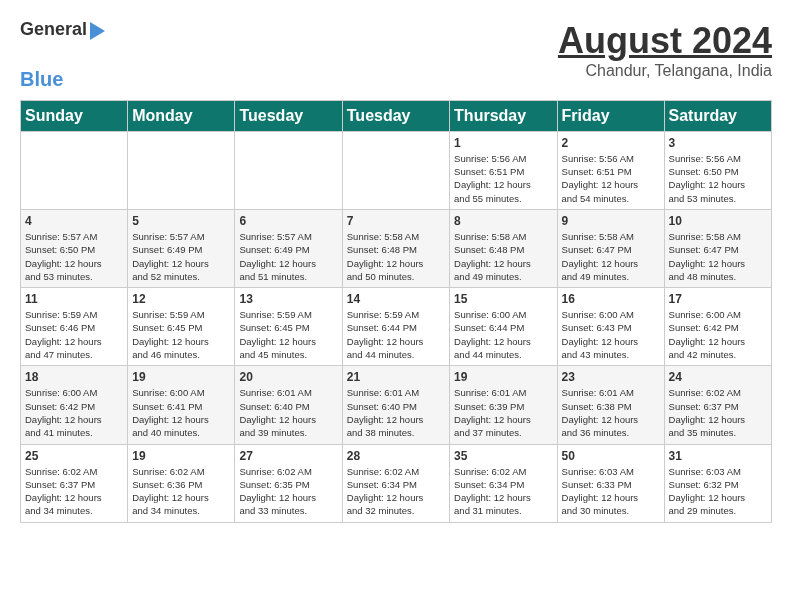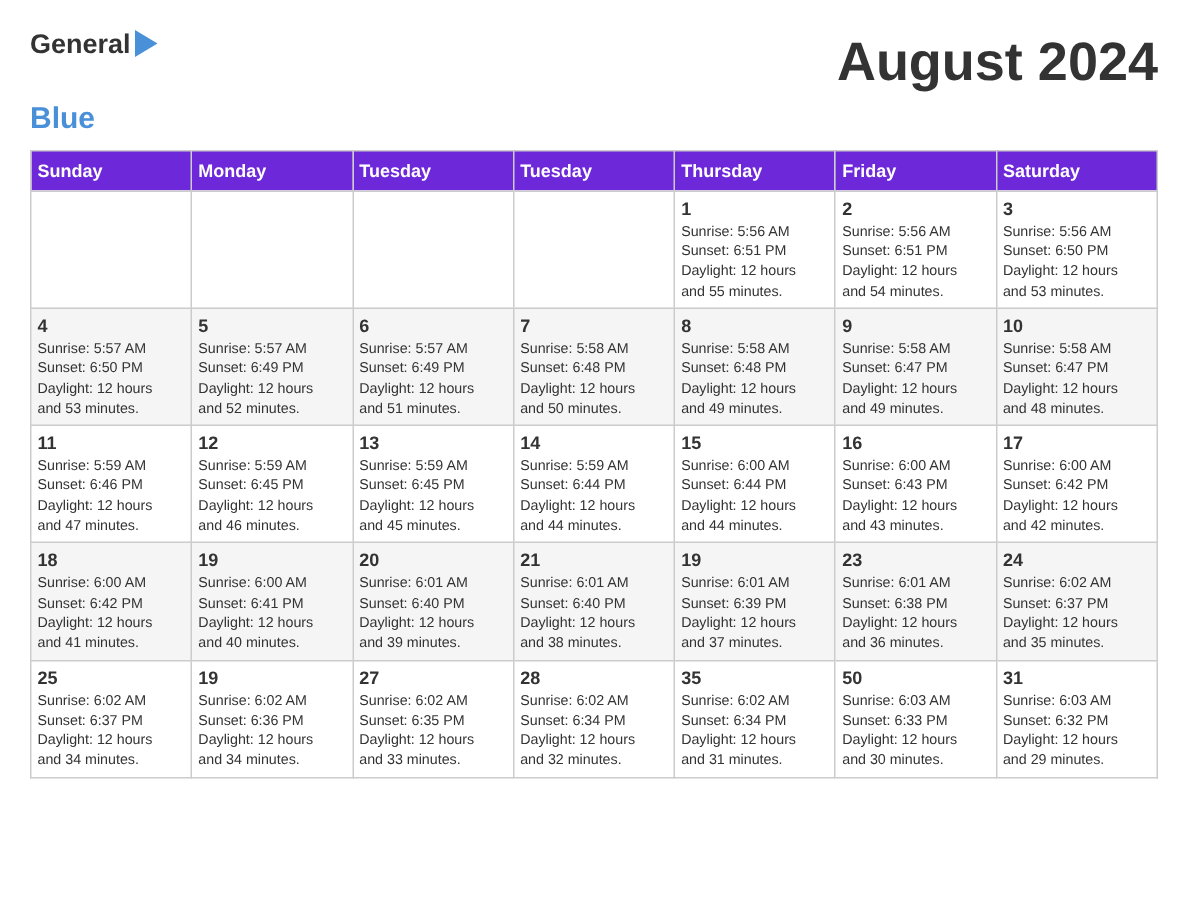--- a/index.html
+++ b/index.html
@@ -22,43 +22,44 @@
       align-items: flex-start;
     }
     .logo-text {
       font-size: 18px;
       font-weight: bold;
       color: #333;
       line-height: 1.1;
     }
     .logo-row {
       display: flex;
-      align-items: flex-start;
+      align-items: flex-end;
     }
     .title-area {
       text-align: right;
     }
     .title-area h1 {
       font-size: 36px;
       font-weight: bold;
       color: #333;
+      text-decoration: underline;
     }
     .title-area h2 {
       font-size: 16px;
       color: #555;
       font-weight: normal;
     }
     .calendar {
       width: 100%;
       border-collapse: collapse;
     }
     .calendar thead tr th {
-      background-color: #6d28d9;
+      background-color: #0f766e;
       color: #fff;
-      font-size: 12px;
+      font-size: 16px;
       font-weight: bold;
       padding: 6px 4px;
       text-align: left;
       border: 1px solid #ccc;
     }
     .calendar tbody tr td {
       border: 1px solid #ccc;
       vertical-align: top;
       padding: 4px;
       font-size: 10px;
@@ -94,20 +95,21 @@
         <span style="color:#333">General</span>
       </span>
       <span style="display:inline-block; width:0; height:0; border-top:9px solid transparent; border-bottom:9px solid transparent; border-left:15px solid #4a90d9; margin-left:3px; vertical-align:middle;"></span>
     </div>
     <div class="logo-row">
       <span class="logo-text" style="color:#4a90d9; font-weight:bold; font-size:20px;margin-top:28px;">Blue</span>
     </div>
   </div>
   <div class="title-area">
     <h1>August 2024</h1>
+    <h2>Chandur, Telangana, India</h2>
   </div>
 </div>
 
 <table class="calendar">
   <thead>
     <tr>
     <th>Sunday</th>
         <th>Monday</th>
         <th>Tuesday</th>
         <th>Tuesday</th>

